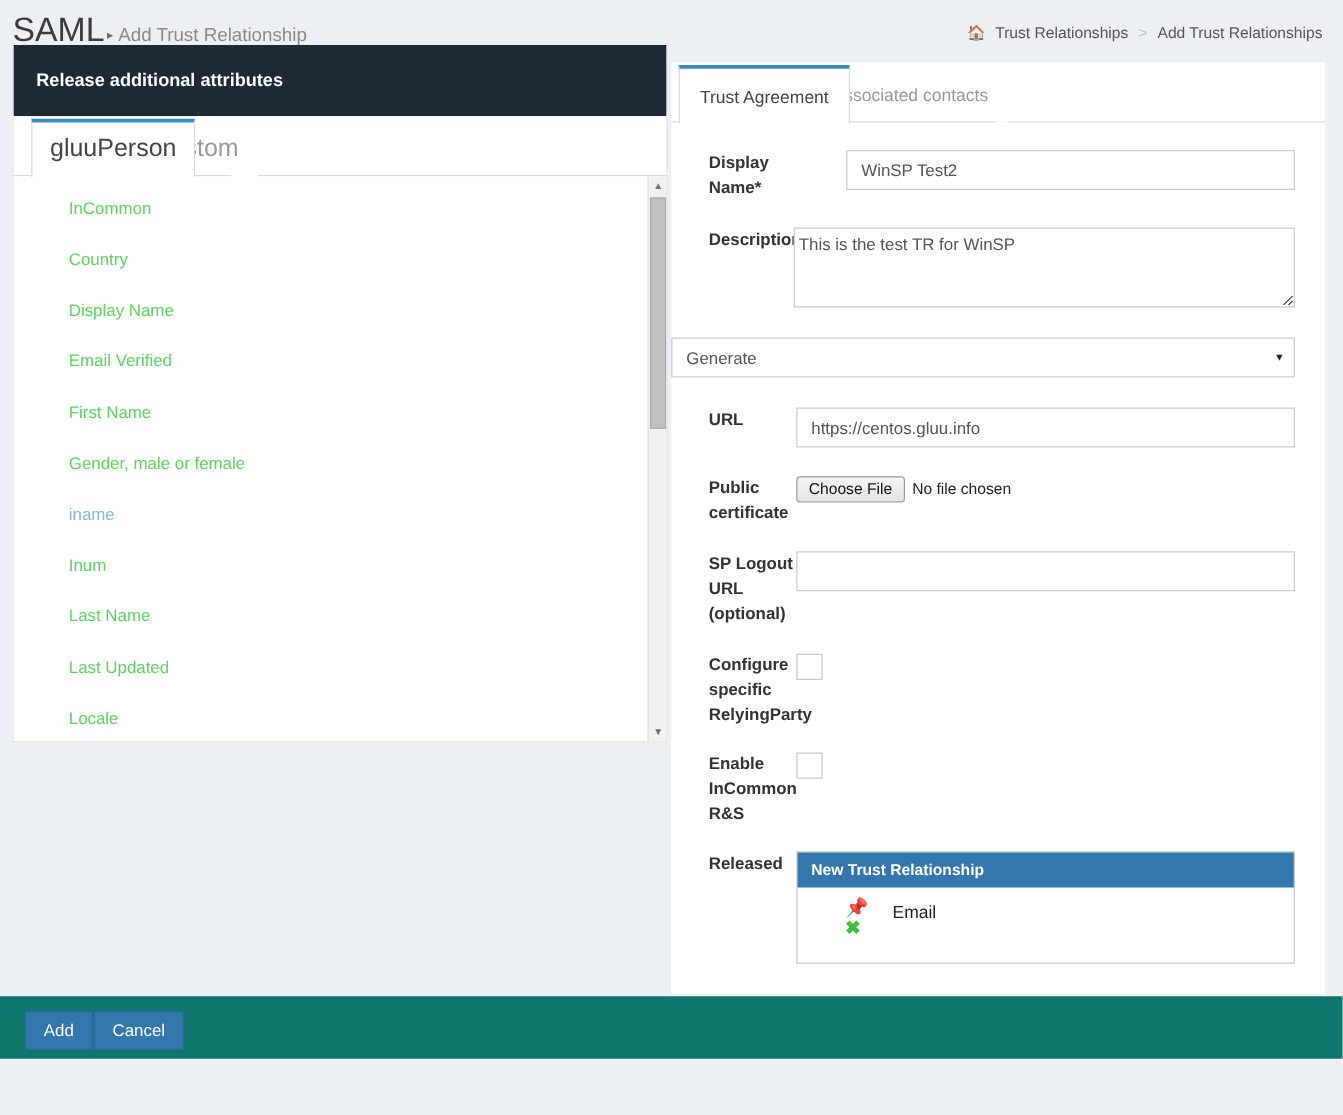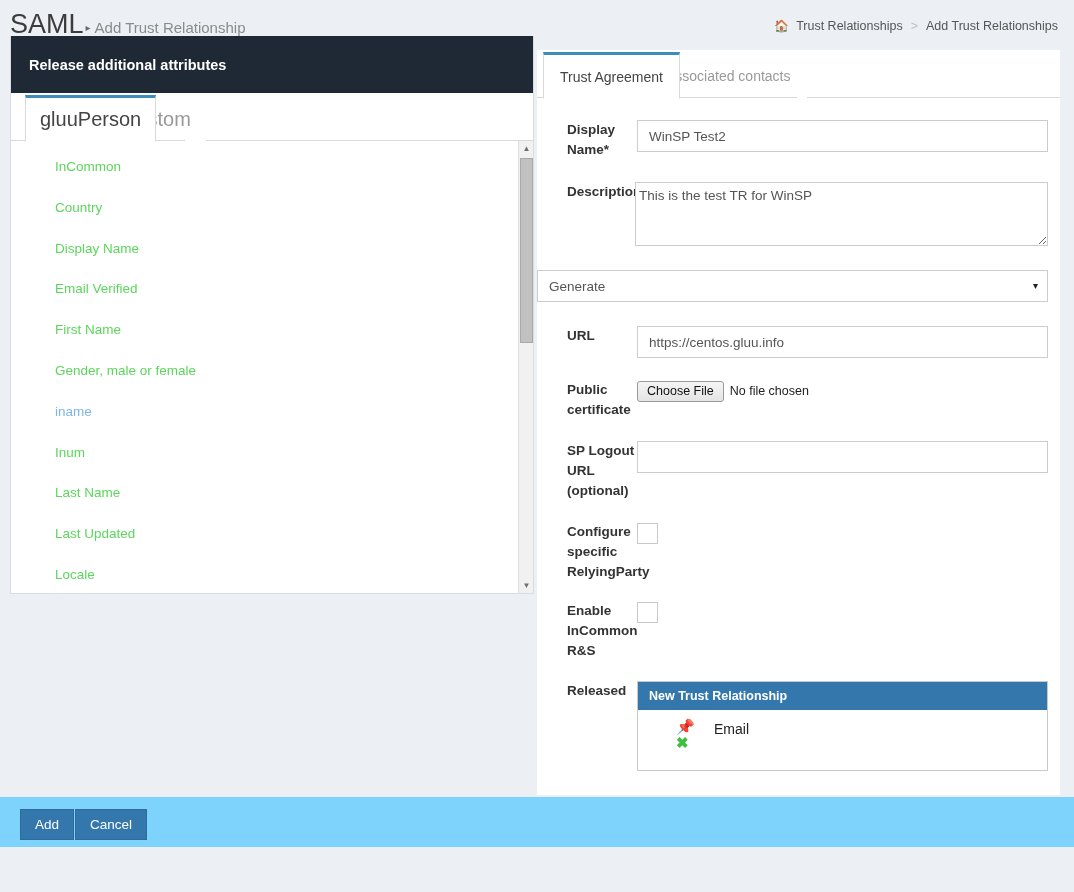--- a/index.html
+++ b/index.html
@@ -217,21 +217,21 @@
     width: 100px;
     padding-left: 30px;
     font-weight: bold;
     font-size: 13.5px;
     color: #333;
     line-height: 20px;
     flex: 0 0 100px;
     overflow: visible;
     white-space: normal;
   }
-  .fctl { flex: 1; padding-right: 12px; }
+  .fctl { flex: 1; padding-right: 24px; }
 
   input.txt {
     width: 100%;
     height: 32px;
     padding: 4px 11px;
     border: 1px solid #ccc;
     font-family: "Liberation Sans", sans-serif;
     font-size: 13.5px;
     color: #555;
     background: #fff;
@@ -313,21 +313,21 @@
   }
   .pin-icon { font-size: 15px; color: #f0932b; line-height: 16px; }
   .x-icon { font-size: 15px; color: #3fbf3f; font-weight: bold; line-height: 16px; }
   .released-label { font-size: 14px; color: #222; line-height: 18px; padding-top: 1px; }
 
   
   #footer-bar {
     position: absolute;
     left: 0; top: 796px;
     width: 1074px; height: 51px;
-    background: #7dd3fc;
+    background: #0f766e;
     border-top: 1px solid #eceff3;
   }
   .btn {
     position: absolute;
     top: 12px;
     height: 31px;
     background: #3477ad;
     border: 1px solid #2e6a9c;
     color: #fff;
     font-size: 13.5px;
@@ -412,21 +412,21 @@
 
 <div id="right-card">
   <div id="right-tabs">
     <div class="rtab active">Trust Agreement</div>
     <div class="rtab inactive">Associated contacts</div>
     <div id="right-tab-underline"></div>
   </div>
 
   <div id="form-area">
 
-    <div class="frow" style="margin-top:22px;">
+    <div class="frow" style="margin-top:22px;gap:40px;">
       <div class="flabel">Display Name*</div>
       <div class="fctl">
         <input class="txt" type="text" value="WinSP Test2" style="">
       </div>
     </div>
 
     <div class="frow" style="margin-top:22px;">
       <div class="flabel" style="width:100px;flex:0 0 100px;overflow:hidden;white-space:nowrap;">Description</div>
       <div class="fctl" style="margin-left:-2px;">
         <textarea class="ta" style="">This is the test TR for WinSP</textarea>

